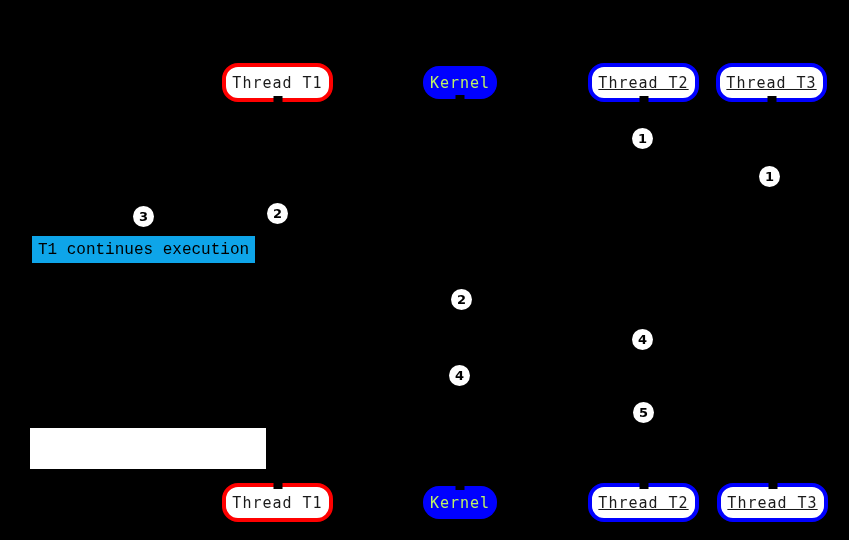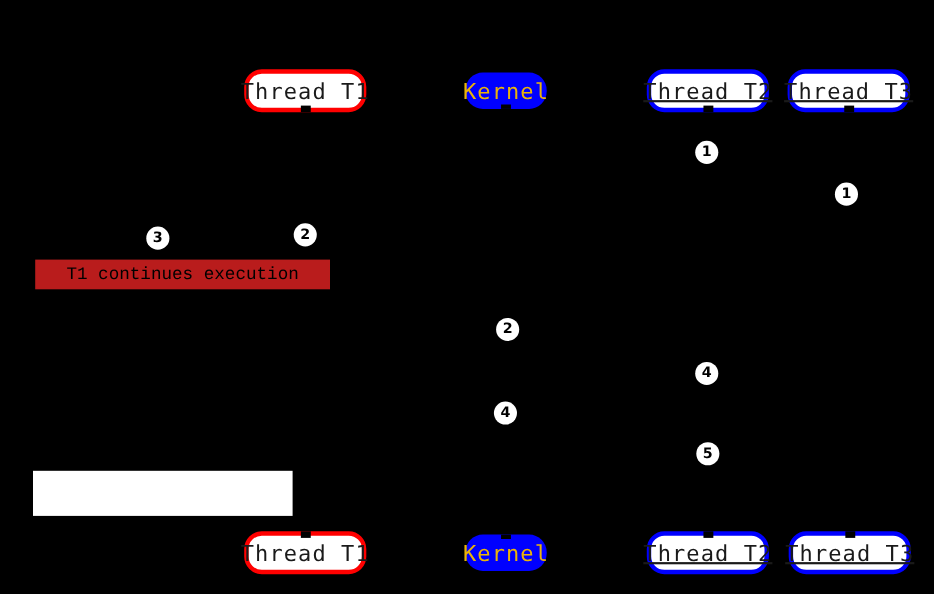--- a/index.html
+++ b/index.html
@@ -12,32 +12,32 @@
     font-family: "DejaVu Sans Mono", monospace;
   }
   .box {
     position: absolute;
     box-sizing: border-box;
     display: flex;
     align-items: center;
     justify-content: center;
     background: #ffffff;
     color: #1a1a1a;
-    font-size: 20px;
+    font-size: 15px;
     letter-spacing: 1px;
     white-space: nowrap;
     border-radius: 16px;
   }
   .thread { width: 111px; height: 39px; border: 4px solid #0000ff; }
   .red    { border-color: #ff0000; }
   .blue   { border-color: #0000ff; text-decoration: underline; }
   .kernel {
     width: 74px; height: 33px;
     background: #0000ff;
-    color: #eab308;
+    color: #bef264;
     border: none;
   }
   
   .notch-bottom::after, .notch-top::after {
     content: "";
     position: absolute;
     left: 50%;
     transform: translateX(-50%);
     width: 9px;
     height: 6px;
@@ -59,24 +59,24 @@
     align-items: center;
     justify-content: center;
     font-family: "DejaVu Sans", sans-serif;
     font-size: 13px;
     font-weight: bold;
   }
   .note {
     position: absolute;
     left: 32px;
     top: 236px;
-    width: 268px;
+    width: 223px;
     height: 27px;
     box-sizing: border-box;
-    background: #b91c1c;
+    background: #0ea5e9;
     color: #000000;
     font-family: "Liberation Mono", monospace;
     font-size: 16px;
     display: flex;
     align-items: center;
     justify-content: center;
     white-space: nowrap;
   }
   .blank-box {
     position: absolute;

